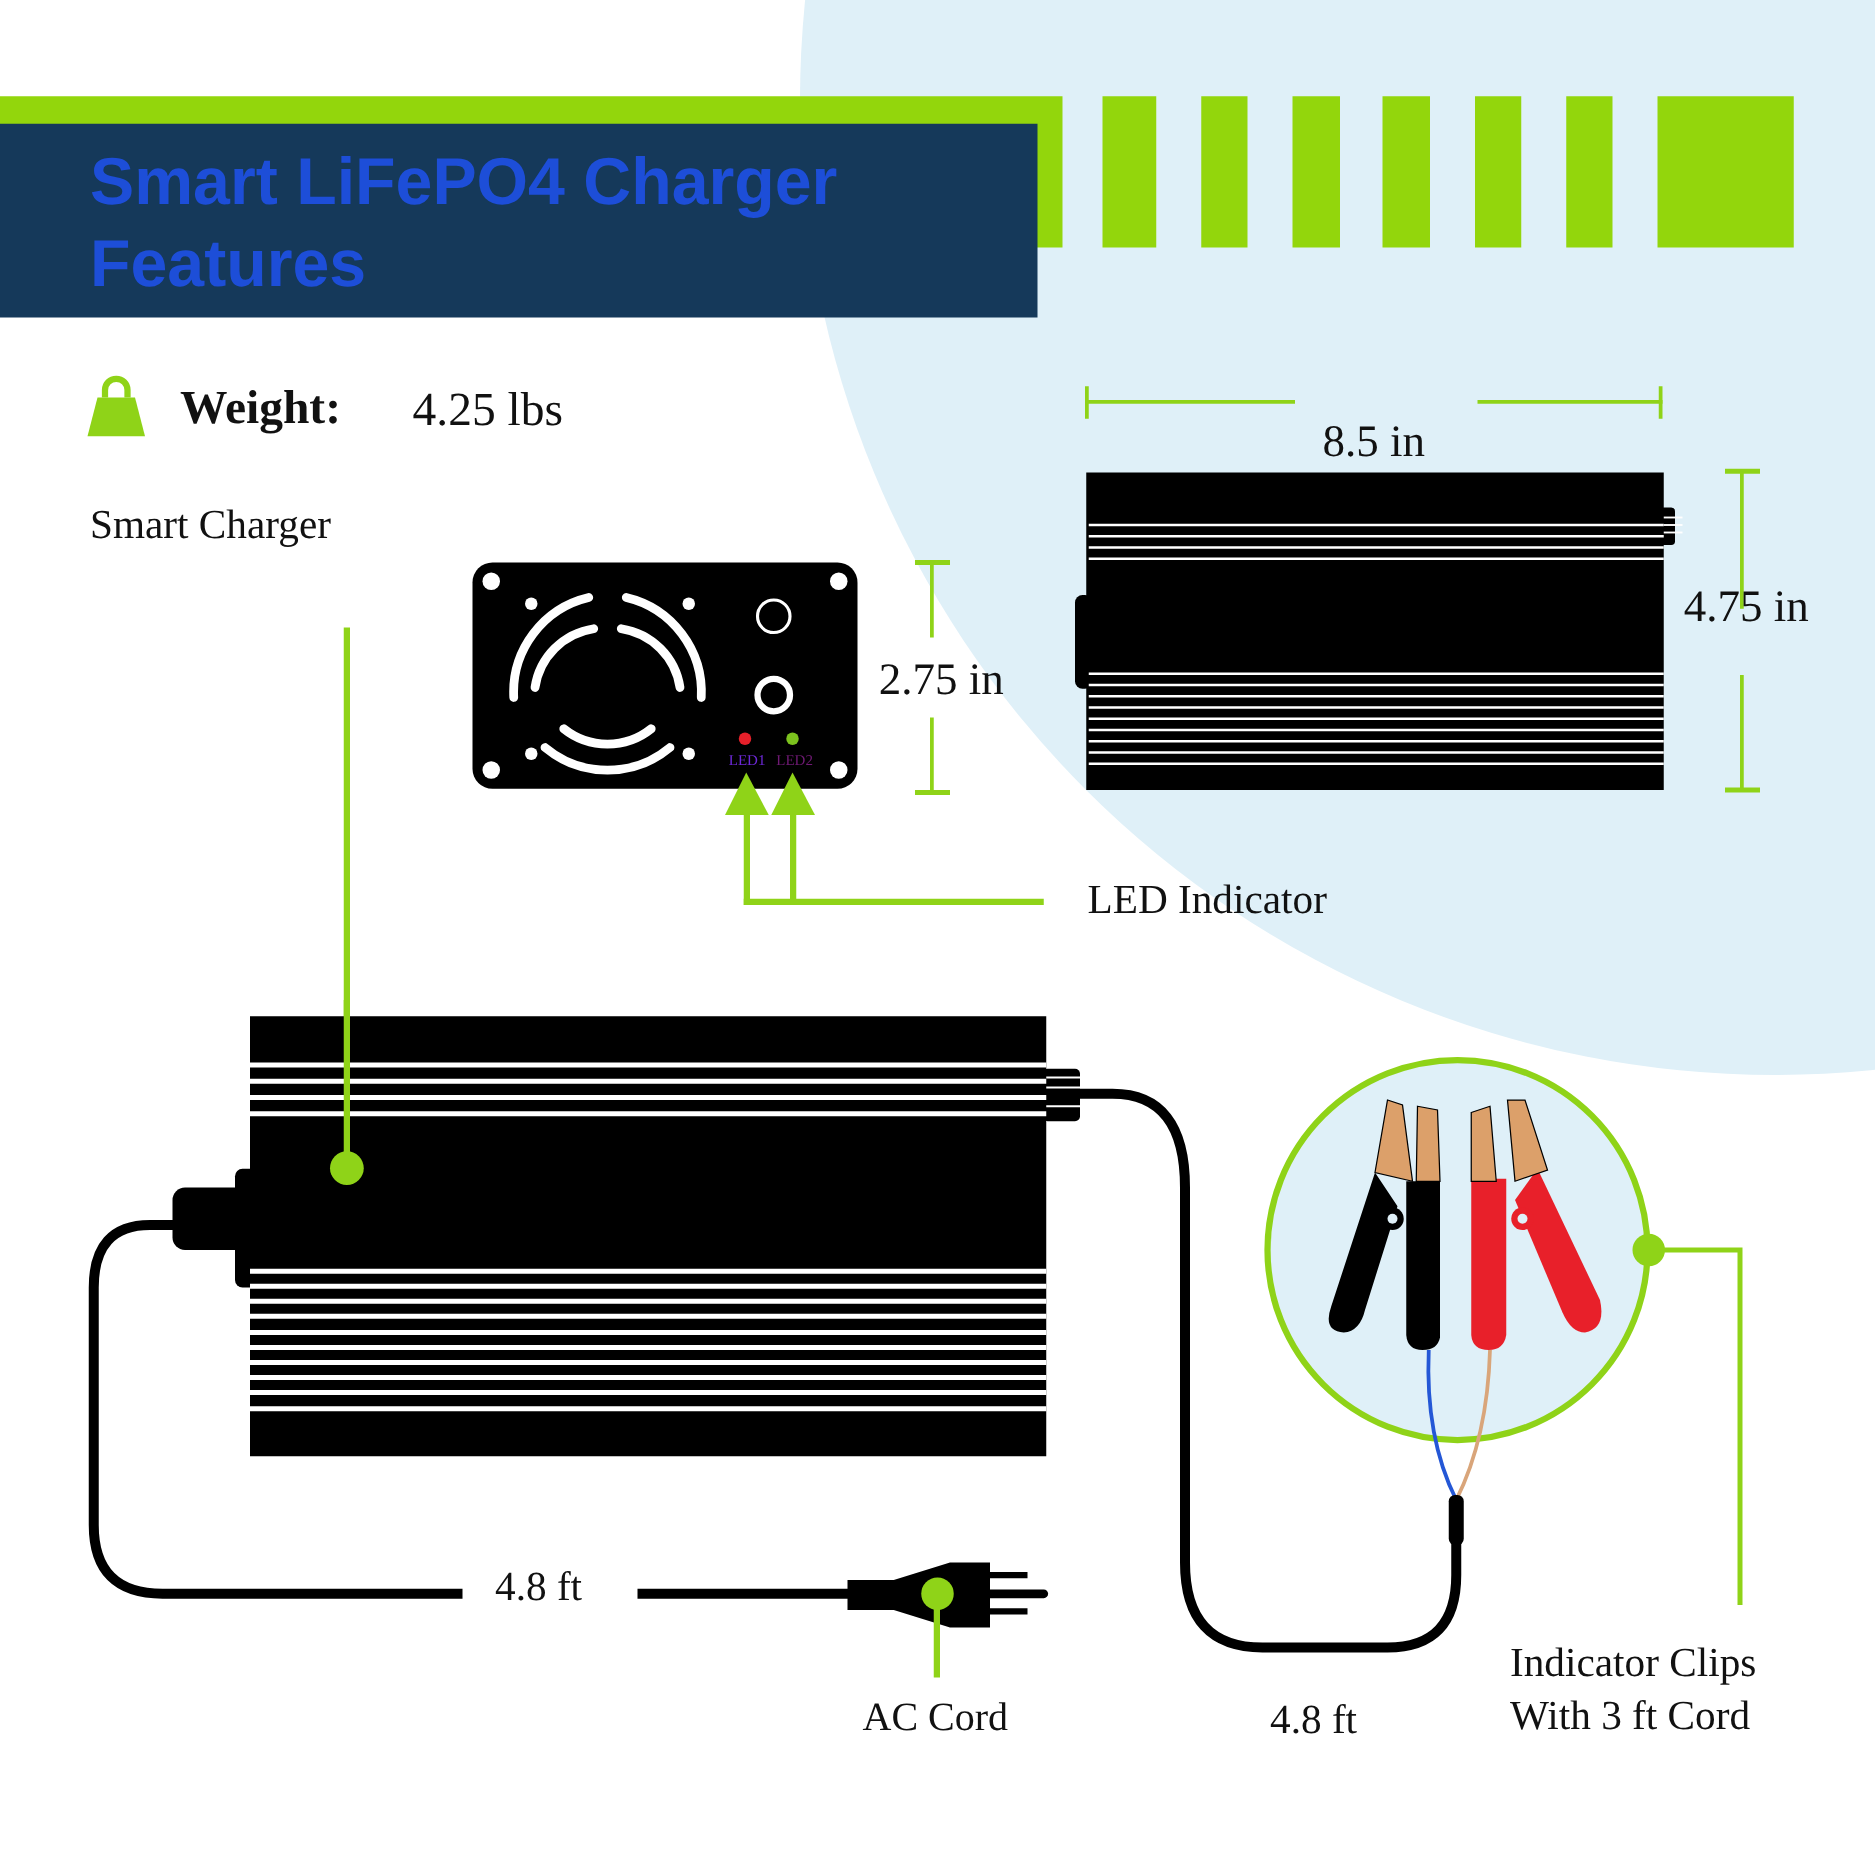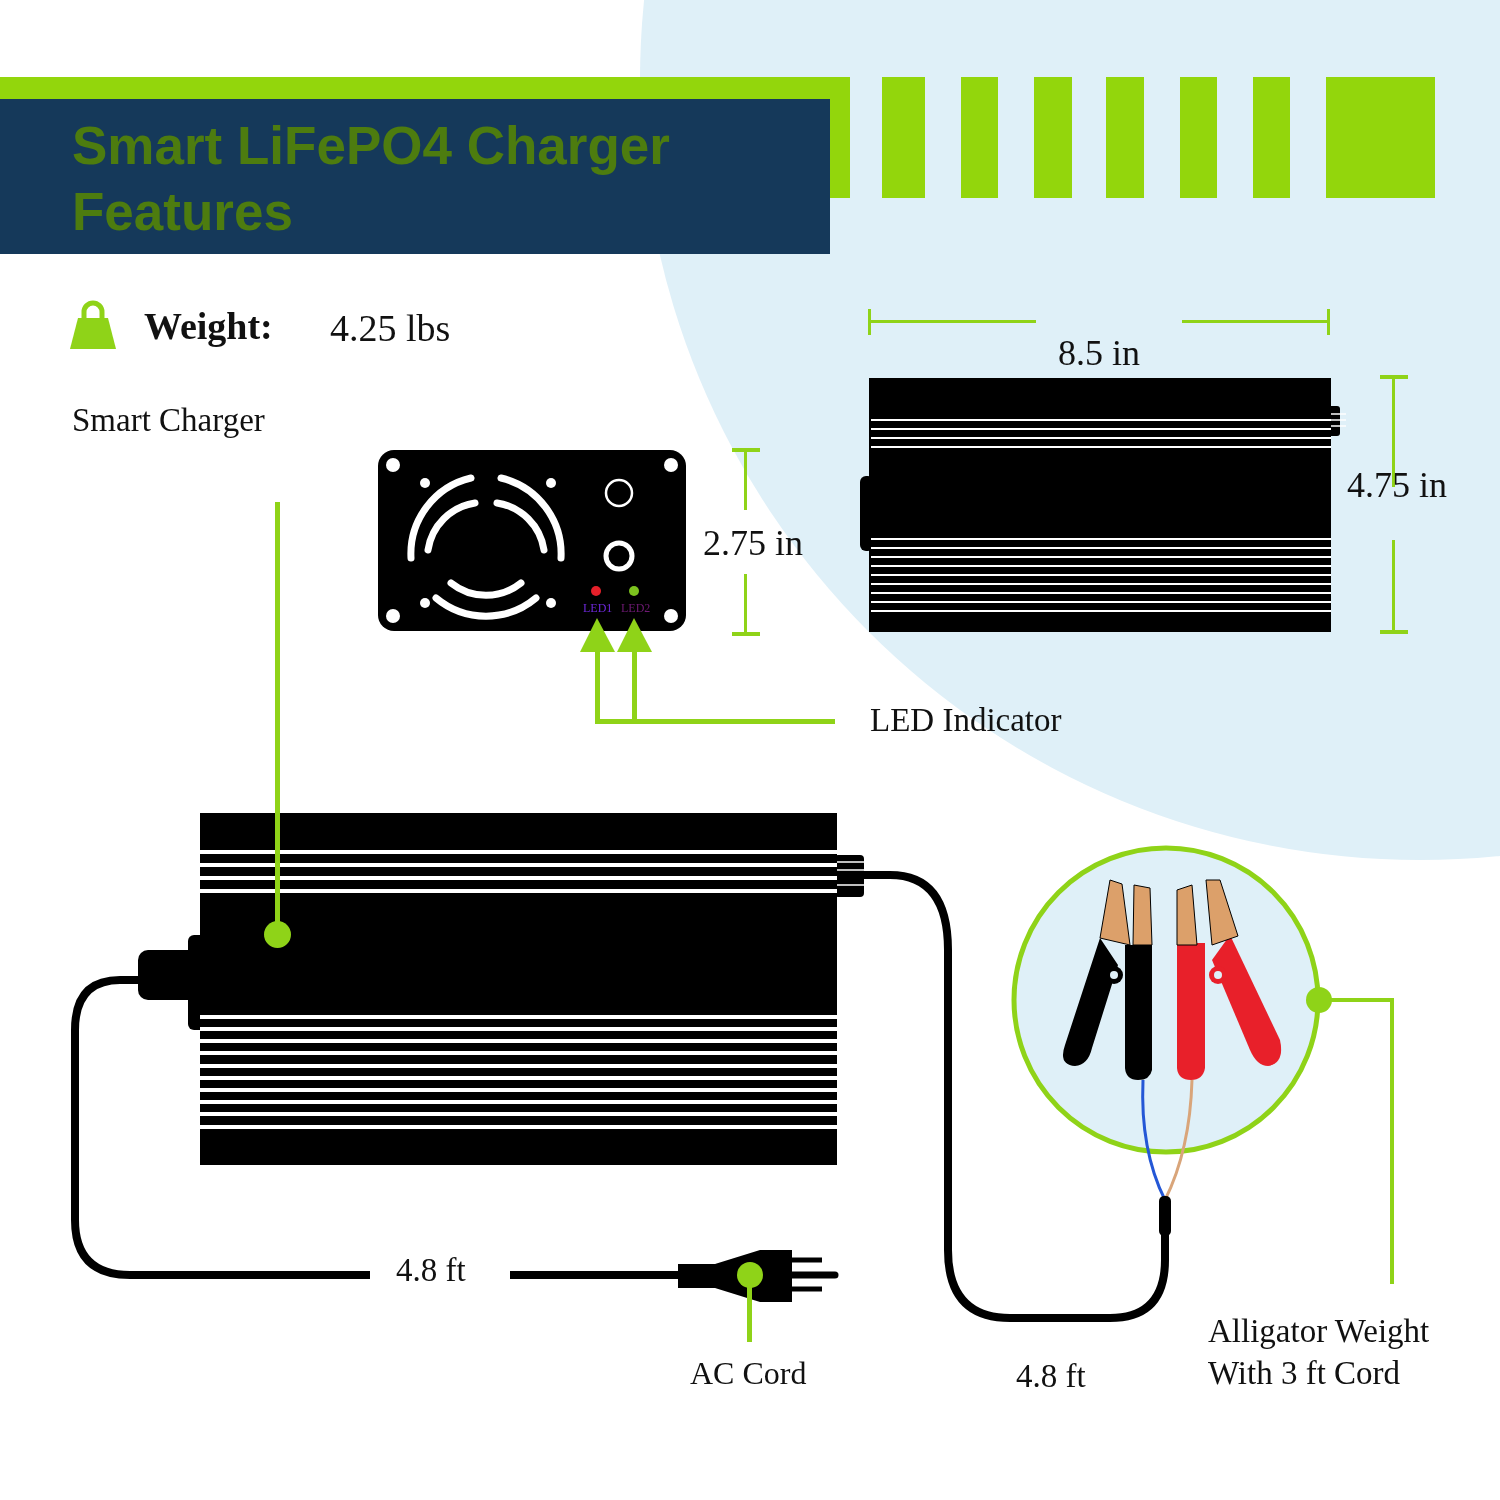--- a/index.html
+++ b/index.html
@@ -1,21 +1,21 @@
 <!DOCTYPE html>
 <html><head>
 <meta charset="utf-8">
 <style>
   html, body { margin: 0; padding: 0; }
   body { width: 1500px; height: 1500px; position: relative; overflow: hidden; background: #ffffff; font-family: "DejaVu Sans", "Liberation Sans", sans-serif; color: #111; }
   #bg-circle { position: absolute; left: 640px; top: -700px; width: 1560px; height: 1560px; border-radius: 50%; background: #dff0f8; }
   #green-band { position: absolute; left: 0; top: 77px; width: 850px; height: 121px; background: #93d60c; }
   .stripe { position: absolute; top: 77px; height: 121px; background: #93d60c; }
   #title-box { position: absolute; left: 0; top: 99px; width: 830px; height: 155px; background: #15395a; }
-  #title-text { position: absolute; left: 72px; top: 113px; width: 740px; color: #4d7c0f; font-family: "Liberation Sans", sans-serif; font-weight: bold; font-size: 53px; line-height: 66px; }
+  #title-text { position: absolute; left: 72px; top: 113px; width: 740px; color: #1d4ed8; font-family: "Liberation Sans", sans-serif; font-weight: bold; font-size: 53px; line-height: 66px; }
   .label { position: absolute; font-family: Liberation Serif, serif; color: #111; white-space: nowrap; }
   .g { background: #8fd318; position: absolute; }
   svg { position: absolute; overflow: visible; }
 </style>
 </head>
 <body>
 
 <div id="bg-circle"></div>
 
 <div id="green-band"></div>
@@ -191,15 +191,15 @@
   <path d="M1319 1000 H1392 V1284" fill="none" stroke="#8fd318" stroke-width="4"></path>
 </svg>
 
 <div class="g" style="left:275px;top:800px;width:5px;height:130px;"></div>
 <div class="g" style="left:264px;top:921px;width:27px;height:27px;border-radius:50%;"></div>
 
 <div class="label" style="left:396px;top:1252px;font-size:33px;">4.8 ft</div>
 <div class="label" style="left:690px;top:1355px;font-size:32px;">AC Cord</div>
 <div class="label" style="left:1016px;top:1358px;font-size:33px;">4.8 ft</div>
 <div class="label" style="left:1208px;top:1310px;font-size:33px;line-height:42px;">
-  <div>Alligator Weight</div>
+  <div>Indicator Clips</div>
   <div>With 3 ft Cord</div>
 </div>
 
 </body></html>

